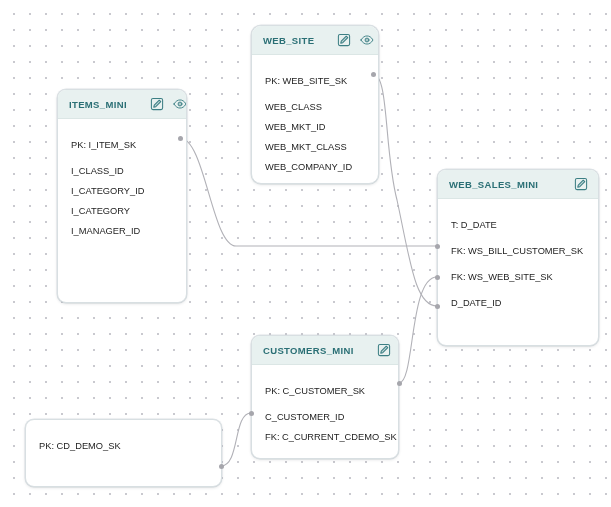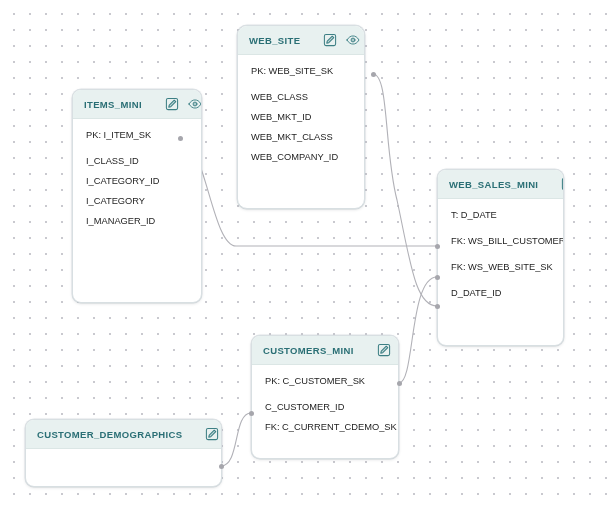--- a/index.html
+++ b/index.html
@@ -61,21 +61,21 @@
   .icon-btn {
     width: 14px;
     height: 14px;
     margin-left: 9px;
     flex: 0 0 auto;
     display: block;
     color: #3c7f84;
   }
   .icon-btn svg { display: block; }
   .node-body {
-    padding: 7px 0 9px 0;
+    padding: 17px 0 9px 0;
   }
   .field {
     font-size: 9.3px;
     color: #1c1c1c;
     line-height: 1;
     padding: 0 12px 0 13px;
     white-space: nowrap;
     height: 20px;
     display: flex;
     align-items: center;
@@ -100,21 +100,21 @@
   <svg id="edge-layer" viewBox="0 0 611 507" width="611" height="507" xmlns="http://www.w3.org/2000/svg">
     <g id="edges-group" fill="none" stroke="#b1b1b7" stroke-width="1.1">
         <path d="M 180 138 C 205 138, 212 246, 236 246 L 437 246"></path>
         <path d="M 373 74 C 389 74, 384 150, 397 200 C 410 260, 415 306, 437 306"></path>
         <path d="M 399 383 C 415 383, 409 277, 437 277"></path>
         <path d="M 221 466 C 240 466, 233 413, 251 413"></path>
       </g>
   </svg>
 
   <div id="nodes-root">
-      <div class="node" style="left: 72px; top: 89px; width: 130px; height: 214px;">
+      <div class="node" style="left: 57px; top: 89px; width: 130px; height: 214px;">
         <div class="node-header">
           <div class="node-title">ITEMS_MINI</div>
           <div class="header-spacer"></div>
           <span class="icon-btn">
             <svg viewBox="0 0 16 16" width="14" height="14" fill="none" stroke="currentColor" stroke-width="1.2" stroke-linecap="round" stroke-linejoin="round">
               <rect x="1.6" y="1.6" width="12.8" height="12.8" rx="1.8"></rect>
               <path d="M10.6 3.7 12.3 5.4 6.6 11.1 4.3 11.7 4.9 9.4 Z" fill="currentColor" fill-opacity="0.22"></path>
             </svg>
           </span>
           <span class="icon-btn">
@@ -125,21 +125,21 @@
           </span>
         </div>
         <div class="node-body">
           <div class="field gap-after">PK: I_ITEM_SK</div>
           <div class="field">I_CLASS_ID</div>
           <div class="field">I_CATEGORY_ID</div>
           <div class="field">I_CATEGORY</div>
           <div class="field">I_MANAGER_ID</div>
         </div>
       </div>
-      <div class="node" style="left: 237px; top: 25px; width: 128px; height: 184px; border-radius: 10px;">
+      <div class="node" style="left: 251px; top: 25px; width: 128px; height: 159px; border-radius: 10px;">
         <div class="node-header">
           <div class="node-title">WEB_SITE</div>
           <div class="header-spacer"></div>
           <span class="icon-btn">
             <svg viewBox="0 0 16 16" width="14" height="14" fill="none" stroke="currentColor" stroke-width="1.2" stroke-linecap="round" stroke-linejoin="round">
               <rect x="1.6" y="1.6" width="12.8" height="12.8" rx="1.8"></rect>
               <path d="M10.6 3.7 12.3 5.4 6.6 11.1 4.3 11.7 4.9 9.4 Z" fill="currentColor" fill-opacity="0.22"></path>
             </svg>
           </span>
           <span class="icon-btn">
@@ -150,21 +150,21 @@
           </span>
         </div>
         <div class="node-body">
           <div class="field gap-after">PK: WEB_SITE_SK</div>
           <div class="field">WEB_CLASS</div>
           <div class="field">WEB_MKT_ID</div>
           <div class="field">WEB_MKT_CLASS</div>
           <div class="field">WEB_COMPANY_ID</div>
         </div>
       </div>
-      <div class="node" style="left: 437px; top: 169px; width: 127px; height: 177px;">
+      <div class="node" style="left: 437px; top: 169px; width: 162px; height: 177px;">
         <div class="node-header">
           <div class="node-title">WEB_SALES_MINI</div>
           <div class="header-spacer"></div>
           <span class="icon-btn">
             <svg viewBox="0 0 16 16" width="14" height="14" fill="none" stroke="currentColor" stroke-width="1.2" stroke-linecap="round" stroke-linejoin="round">
               <rect x="1.6" y="1.6" width="12.8" height="12.8" rx="1.8"></rect>
               <path d="M10.6 3.7 12.3 5.4 6.6 11.1 4.3 11.7 4.9 9.4 Z" fill="currentColor" fill-opacity="0.22"></path>
             </svg>
           </span>
         </div>
@@ -186,29 +186,22 @@
             </svg>
           </span>
         </div>
         <div class="node-body">
           <div class="field gap-after">PK: C_CUSTOMER_SK</div>
           <div class="field">C_CUSTOMER_ID</div>
           <div class="field gap-after">FK: C_CURRENT_CDEMO_SK</div>
         </div>
       </div>
       <div class="node" style="left: 25px; top: 419px; width: 197px; height: 68px;">
-        <div class="node-header">
-          <div class="node-title">CUSTOMER_DEMOGRAPHICS</div>
-          <div class="header-spacer"></div>
-          <span class="icon-btn">
-            <svg viewBox="0 0 16 16" width="14" height="14" fill="none" stroke="currentColor" stroke-width="1.2" stroke-linecap="round" stroke-linejoin="round">
-              <rect x="1.6" y="1.6" width="12.8" height="12.8" rx="1.8"></rect>
-              <path d="M10.6 3.7 12.3 5.4 6.6 11.1 4.3 11.7 4.9 9.4 Z" fill="currentColor" fill-opacity="0.22"></path>
-            </svg>
-          </span>
+        <div class="node-body">
+          <div class="field">PK: CD_DEMO_SK</div>
         </div>
       </div>
     </div>
   <div id="handles-root">
       <div class="handle" style="left: 180px; top: 138px; background: rgb(166, 166, 172);"></div>
       <div class="handle" style="left: 373px; top: 74px; background: rgb(166, 166, 172);"></div>
       <div class="handle" style="left: 437px; top: 246px; background: rgb(166, 166, 172);"></div>
       <div class="handle" style="left: 437px; top: 277px; background: rgb(166, 166, 172);"></div>
       <div class="handle" style="left: 437px; top: 306px; background: rgb(166, 166, 172);"></div>
       <div class="handle" style="left: 399px; top: 383px; background: rgb(166, 166, 172);"></div>

